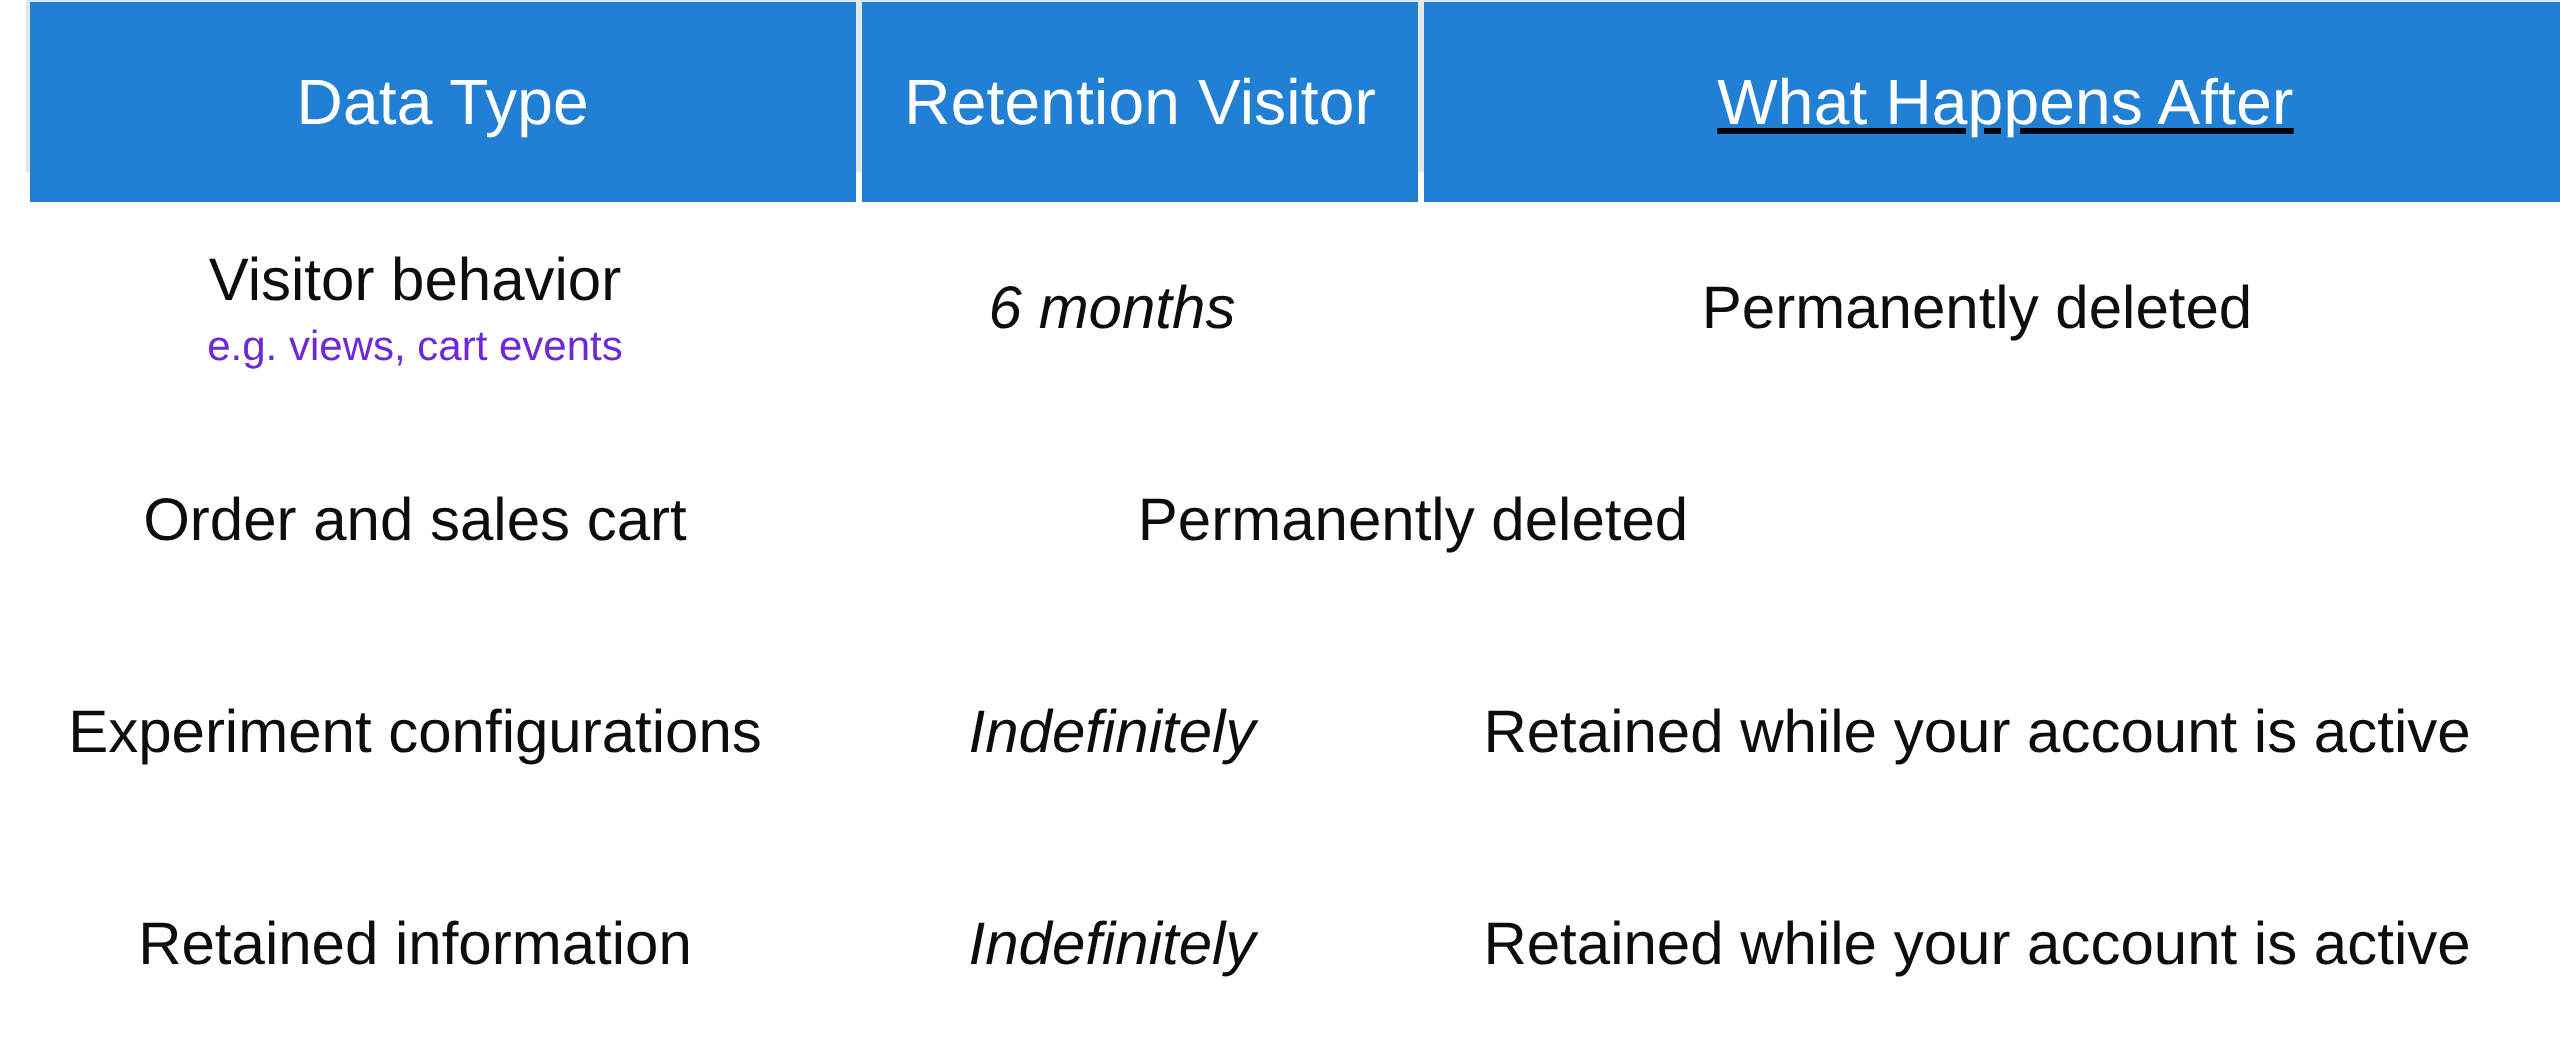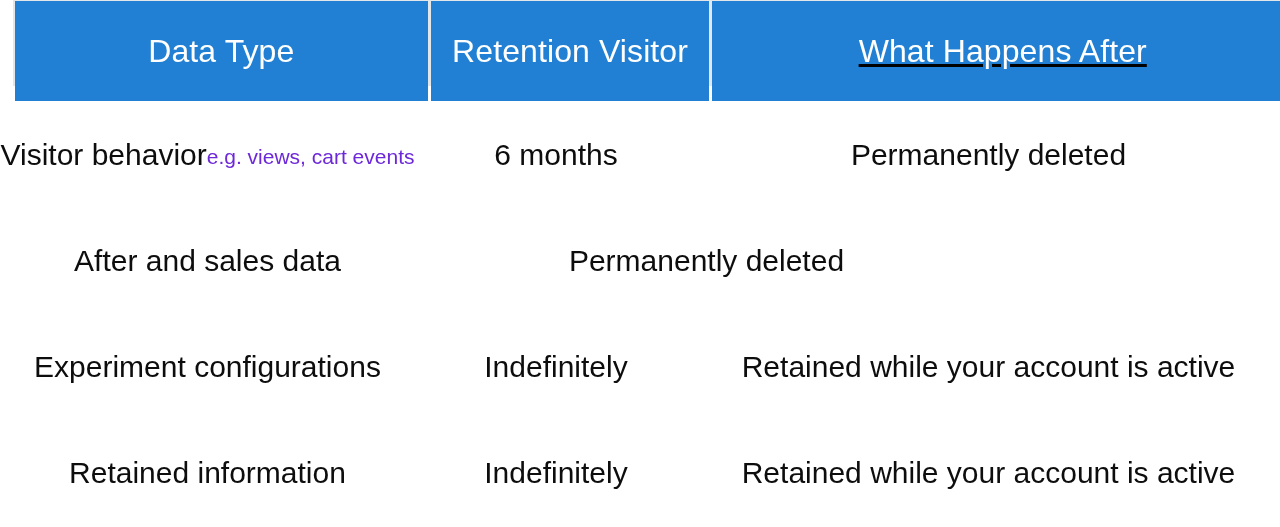--- a/index.html
+++ b/index.html
@@ -64,28 +64,28 @@
     width: 1280px;
   }
   .row {
     display: flex;
     width: 1280px;
     height: 106px;
     align-items: center;
   }
   .cell {
     display: flex;
-    flex-direction: row;
+    flex-direction: column;
     align-items: center;
     justify-content: center;
     box-sizing: border-box;
     text-align: center;
   }
   .cell.c1 { width: 415px; }
-  .cell.c2 { width: 282px; }
+  .cell.c2 { width: 282px; font-style: italic; }
   .cell.c3 { width: 583px; }
 
   .cell-main {
     color: #0d0d0d;
     font-size: 30px;
     font-weight: 400;
     line-height: 1.12;
     white-space: nowrap;
   }
   .cell-sub {
@@ -125,21 +125,21 @@
       <div class="cell c2">
         <span class="cell-main">6 months</span>
       </div>
       <div class="cell c3">
         <span class="cell-main">Permanently deleted</span>
       </div>
     </div>
 
     <div class="row">
       <div class="cell c1">
-        <span class="cell-main">After and sales data</span>
+        <span class="cell-main">Order and sales cart</span>
 
       </div>
       <div class="cell c3">
         <span class="cell-main">Permanently deleted</span>
       </div>
     </div>
 
     <div class="row">
       <div class="cell c1">
         <span class="cell-main">Experiment configurations</span>

